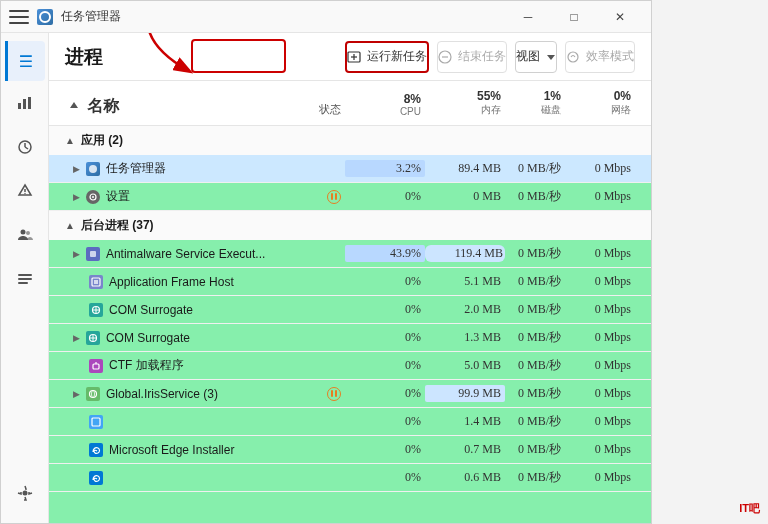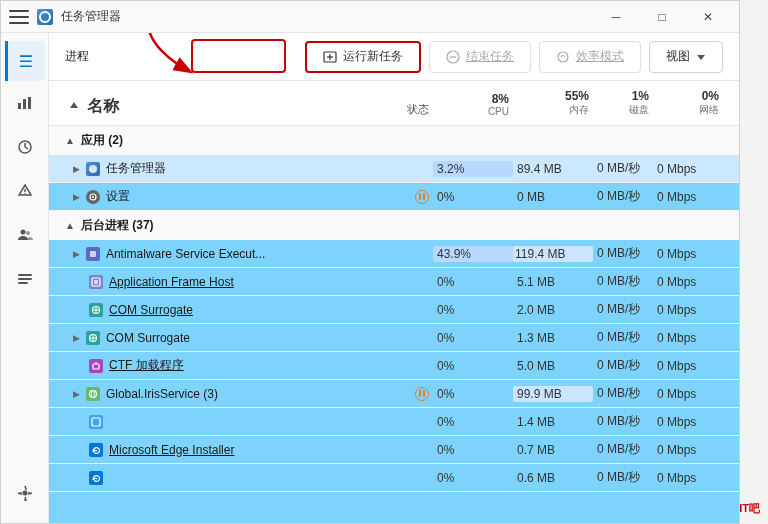--- a/index.html
+++ b/index.html
@@ -1,18 +1,18 @@
 <!DOCTYPE html>
 <html><head>
   <meta charset="utf-8">
   <style>
     * { box-sizing: border-box; margin: 0; padding: 0; }
     body { font-family: 'Microsoft YaHei', 'Segoe UI', sans-serif; font-size: 12px; background: #f3f3f3; width: 768px; height: 524px; overflow: hidden; }
     
-    .window { width: 740px; height: 524px; background: #7dd3fc; display: flex; flex-direction: column; border: 1px solid #d0d0d0; }
+    .window { width: 652px; height: 524px; background: #86efac; display: flex; flex-direction: column; border: 1px solid #d0d0d0; }
     
     
     .titlebar { height: 32px; background: #f9f9f9; display: flex; align-items: center; padding: 0 8px; border-bottom: 1px solid #e5e5e5; user-select: none; }
     .titlebar-left { display: flex; align-items: center; gap: 8px; flex: 1; }
     .hamburger-icon { width: 20px; height: 14px; display: flex; flex-direction: column; justify-content: space-between; cursor: pointer; }
     .hamburger-icon span { display: block; height: 2px; background: #444; border-radius: 1px; }
     .app-icon { width: 16px; height: 16px; background: linear-gradient(135deg, #4a90d9, #2e6da4); border-radius: 2px; display: flex; align-items: center; justify-content: center; }
     .app-icon::after { content: ''; width: 8px; height: 8px; border: 2px solid white; border-radius: 50%; }
     .titlebar-title { font-size: 12px; color: #333; }
     .titlebar-controls { display: flex; gap: 0; }
@@ -25,54 +25,54 @@
     .sidebar { width: 48px; background: #f9f9f9; border-right: 1px solid #e5e5e5; display: flex; flex-direction: column; align-items: center; padding: 8px 0; gap: 4px; }
     .sidebar-item { width: 40px; height: 40px; display: flex; align-items: center; justify-content: center; border-radius: 4px; cursor: pointer; color: #555; }
     .sidebar-item.active { border-left: 3px solid #0078d4; background: #e8f0fb; color: #0078d4; border-radius: 0 4px 4px 0; }
     .sidebar-icon { font-size: 16px; }
     
     
     .content { flex: 1; display: flex; flex-direction: column; overflow: hidden; }
     
     
     .toolbar { height: 48px; background: #ffffff; border-bottom: 1px solid #e5e5e5; display: flex; align-items: center; padding: 0 16px; gap: 8px; }
-    .toolbar-title { font-size: 12px; font-weight: 400; color: #1a1a1a; flex: 1; }
-    .toolbar-btn { height: 32px; padding: 0 16px; border: 1px solid #d0d0d0; background: white; border-radius: 4px; cursor: pointer; font-size: 12px; display: flex; align-items: center; gap: 6px; color: #333; }
+    .toolbar-title { font-size: 19px; font-weight: 700; color: #1a1a1a; flex: 1; }
+    .toolbar-btn { height: 32px; padding: 0 0; border: 1px solid #d0d0d0; background: white; border-radius: 4px; cursor: pointer; font-size: 12px; display: flex; align-items: center; gap: 6px; color: #333; }
     .toolbar-btn.primary { border: 2px solid #c00000; color: #333; font-weight: 500; }
-    .toolbar-btn.disabled { color: #aaa; border-color: #e0e0e0; cursor: default; text-decoration: underline; }
+    .toolbar-btn.disabled { color: #aaa; border-color: #e0e0e0; cursor: default; }
     
     
     .table-container { flex: 1; overflow-y: auto; overflow-x: hidden; }
     .table-header { display: grid; grid-template-columns: 1fr 60px 80px 80px 60px 70px; padding: 4px 16px; border-bottom: 1px solid #e5e5e5; position: sticky; top: 0; background: white; z-index: 10; align-items: end; }
     .th { font-size: 11px; color: #555; text-align: right; padding: 4px 4px; }
     .th:first-child { text-align: left; }
     .th-main { font-size: 16px; font-weight: 600; color: #333; }
     .th-percent { font-size: 12px; font-weight: 600; color: #333; }
     .th-sub { font-size: 10px; color: #777; display: block; }
     
     .section-header { display: grid; grid-template-columns: 1fr 60px 80px 80px 60px 70px; padding: 6px 16px; background: #fafafa; cursor: pointer; }
     .section-title { font-size: 12px; font-weight: 600; color: #1a1a1a; display: flex; align-items: center; gap: 6px; }
     .chevron { font-size: 10px; color: #555; }
     
     .process-row { display: grid; grid-template-columns: 1fr 60px 80px 80px 60px 70px; padding: 3px 16px; border-bottom: 1px solid #f0f0f0; align-items: center; cursor: pointer; min-height: 28px; }
     .process-row.highlighted { background: #cce8ff; }
     .process-name { display: flex; align-items: center; gap: 6px; font-size: 12px; color: #1a1a1a; padding-left: 8px; }
-    .process-name.sub-item { padding-left: 24px; text-decoration: underline; }
+    .process-name.sub-item { padding-left: 24px; }
     .proc-icon { width: 14px; height: 14px; border-radius: 2px; display: flex; align-items: center; justify-content: center; font-size: 10px; flex-shrink: 0; }
     .proc-icon.task-mgr { background: linear-gradient(135deg, #4a90d9, #2e6da4); }
     .proc-icon.settings { background: #666; border-radius: 50%; }
     .proc-icon.system { background: #5c6bc0; }
     .proc-icon.frame { background: #7986cb; }
     .proc-icon.com { background: #26a69a; }
     .proc-icon.ctf { background: #ab47bc; }
     .proc-icon.global { background: #66bb6a; }
     .proc-icon.ms-agg { background: #42a5f5; }
     .proc-icon.edge { background: #0078d4; }
     .proc-icon.edge-upd { background: #0078d4; }
-    .cell { text-align: left; font-size: 12px; color: #333; padding: 0 4px; }
+    .cell { text-align: right; font-size: 12px; color: #333; padding: 0 4px; font-family: Liberation Serif, serif; }
     .status-cell { display: flex; justify-content: flex-end; align-items: center; }
     .pause-icon { width: 14px; height: 14px; border: 1.5px solid #e67e22; border-radius: 50%; display: flex; align-items: center; justify-content: center; gap: 2px; }
     .pause-bar { width: 2px; height: 7px; background: #e67e22; border-radius: 1px; }
     
     
     .table-container::-webkit-scrollbar { width: 8px; }
     .table-container::-webkit-scrollbar-track { background: #f1f1f1; }
     .table-container::-webkit-scrollbar-thumb { background: #c1c1c1; border-radius: 4px; }
     
     
@@ -189,33 +189,33 @@
           </svg>
         </div>
 
         <button class="toolbar-btn disabled">
           <svg width="14" height="14" viewBox="0 0 14 14">
               <circle cx="7" cy="7" r="6" stroke="#aaa" stroke-width="1.2" fill="none"></circle>
               <line x1="4" y1="7" x2="10" y2="7" stroke="#aaa" stroke-width="1.2"></line>
             </svg>
           <span>结束任务</span>
         </button>
+        <button class="toolbar-btn" style="margin-left:auto;">
+          <span>视图</span>
+          <svg width="10" height="10" viewBox="0 0 10 10">
+              <polygon points="1,3 9,3 5,8" fill="#555"></polygon>
+            </svg>
+        </button>
         <button class="toolbar-btn disabled">
           <svg width="14" height="14" viewBox="0 0 14 14">
               <circle cx="7" cy="7" r="5" stroke="#aaa" stroke-width="1.2" fill="none"></circle>
               <path d="M5 7 Q7 4 9 7" stroke="#aaa" stroke-width="1.2" fill="none"></path>
             </svg>
           <span>效率模式</span>
         </button>
-        <button class="toolbar-btn" style="margin-left:auto;">
-          <span>视图</span>
-          <svg width="10" height="10" viewBox="0 0 10 10">
-              <polygon points="1,3 9,3 5,8" fill="#555"></polygon>
-            </svg>
-        </button>
       </div>
 
       <div class="table-header">
         <div class="th th-main">
           <svg width="10" height="10" viewBox="0 0 10 10" style="margin-right:4px;">
               <polygon points="5,1 9,7 1,7" fill="#555"></polygon>
             </svg>
           <span>名称</span>
         </div>
         <div class="th">
@@ -300,21 +300,21 @@
             <span class="chevron" style="font-size:9px;color:#666;">▶</span>
             <div class="proc-icon system">
               <svg width="10" height="10" viewBox="0 0 10 10">
                   <rect x="2" y="2" width="6" height="6" rx="1" fill="white" opacity="0.7"></rect>
                 </svg>
             </div>
             <span>Antimalware Service Execut...</span>
           </div>
           <div class="cell status-cell"></div>
           <div class="cell" style="background:#b8d8ff;border-radius:2px;padding:1px 4px;"><span>43.9%</span></div>
-          <div class="cell" style="background:#cce5ff;border-radius:1px;padding:1px 2px;"><span>119.4 MB</span></div>
+          <div class="cell" style="background:#cce5ff;border-radius:6px;padding:1px 2px;"><span>119.4 MB</span></div>
           <div class="cell"><span>0 MB/秒</span></div>
           <div class="cell"><span>0 Mbps</span></div>
         </div>
 
         <div class="process-row">
           <div class="process-name sub-item">
             <div class="proc-icon frame">
               <svg width="10" height="10" viewBox="0 0 10 10">
                   <rect x="1" y="1" width="8" height="8" rx="1" fill="none" stroke="white" stroke-width="1.2"></rect>
                   <rect x="3" y="3" width="4" height="4" fill="white" opacity="0.7"></rect>

